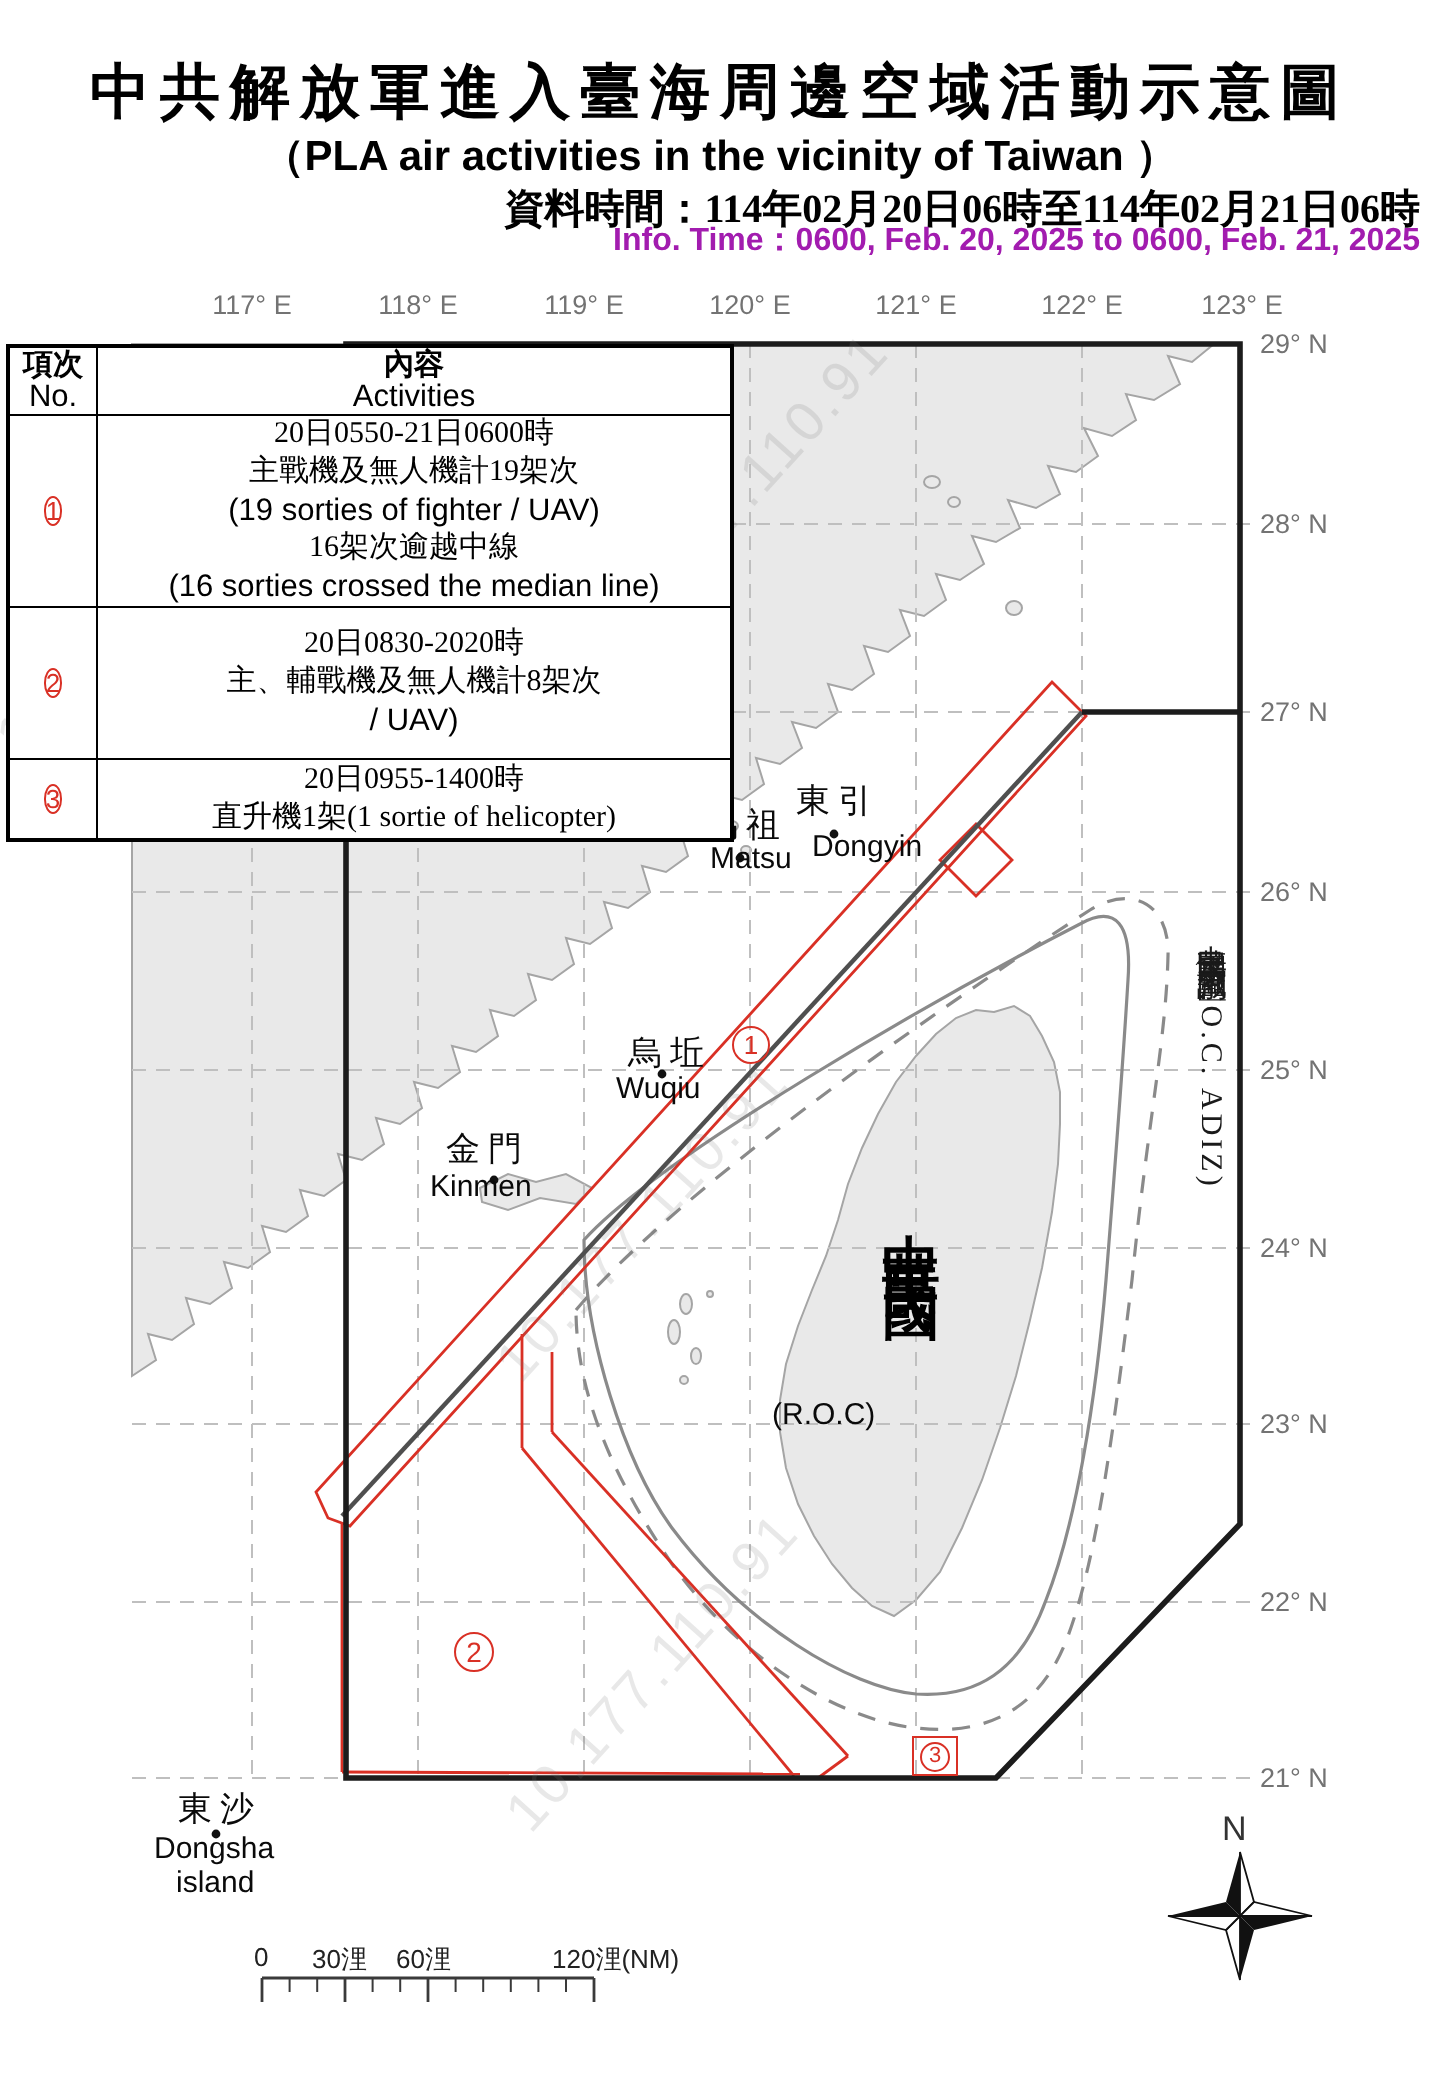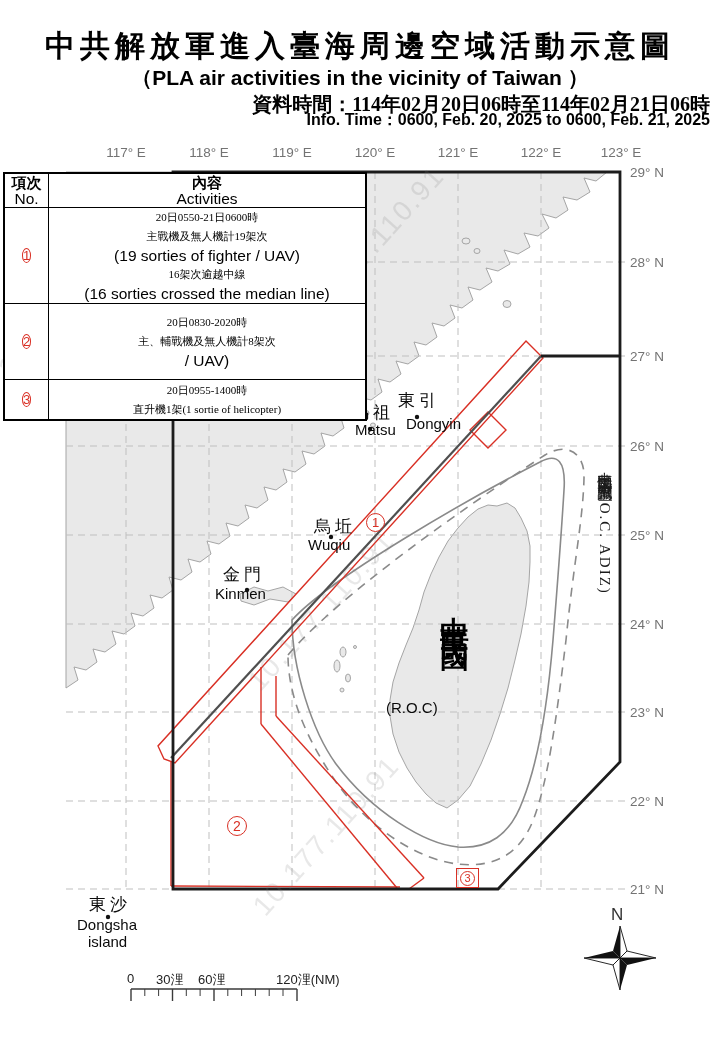--- a/index.html
+++ b/index.html
@@ -5,21 +5,21 @@
   html,body{margin:0;padding:0;background:#fff;}
   #stage{position:relative;width:720px;height:1040px;background:#fff;overflow:hidden;
          font-family:"Liberation Sans","DejaVu Sans",sans-serif;}
   #stage *{box-sizing:border-box;}
   .abs{position:absolute;}
   
   .title-zh{left:0;top:26px;width:720px;text-align:center;font-family:"Liberation Serif","DejaVu Serif",serif;
             font-weight:bold;font-size:30px;letter-spacing:5px;color:#000;white-space:nowrap;}
   .title-en{left:0;top:64px;width:720px;text-align:center;font-weight:bold;font-size:21px;color:#000;}
   .info-zh{right:10px;top:91px;font-family:"Liberation Serif","DejaVu Serif",serif;font-weight:bold;font-size:20px;color:#000;}
-  .info-en{right:10px;top:110px;font-weight:bold;font-size:16px;color:#000000;}
+  .info-en{right:10px;top:110px;font-weight:bold;font-size:16px;color:#a21caf;}
   
   .geo{font-size:13.5px;color:#737373;white-space:nowrap;}
   .lon{transform:translateX(-50%);top:145px;}
   .lat{left:630px;transform:translateY(-50%);}
   
   .zh{font-family:"Liberation Serif","DejaVu Serif",serif;font-size:17px;color:#0a0a0a;letter-spacing:4px;white-space:nowrap;line-height:17px;}
   .en{font-size:15px;color:#0a0a0a;white-space:nowrap;line-height:15px;}
   .vert{writing-mode:vertical-rl;text-orientation:mixed;}
   .roc-big{left:435px;top:593px;height:165px;font-family:"Liberation Serif","DejaVu Serif",serif;
            font-weight:bold;font-size:29px;letter-spacing:9px;color:#000;}
@@ -38,21 +38,21 @@
       transform:rotate(-48deg);transform-origin:center;}
   
   .tbl{left:3px;top:172px;width:364px;height:249px;background:#fff;border:2px solid #000;
        display:grid;grid-template-columns:44px 1fr;grid-template-rows:34px 96px 76px 1fr;}
   .cell{border-right:1.5px solid #000;border-bottom:1.5px solid #000;display:flex;flex-direction:column;
         align-items:center;justify-content:center;text-align:center;}
   .cell:nth-child(2n){border-right:none;}
   .cell.last{border-bottom:none;}
   .th-zh{font-family:"Liberation Serif","DejaVu Serif",serif;font-weight:bold;font-size:15px;line-height:16px;}
   .th-en{font-size:15.5px;line-height:16px;}
-  .tl{font-size:11px;line-height:19px;white-space:nowrap;}
+  .tl{font-size:15px;line-height:19px;white-space:nowrap;}
   .tl.z{font-family:"Liberation Serif","DejaVu Serif",serif;}
   .tl.e{font-family:"Liberation Sans","DejaVu Sans",sans-serif;font-size:15.5px;}
   .scale-lbl{font-size:13px;color:#222;white-space:nowrap;}
   .n-lbl{left:611px;top:905px;font-size:17px;color:#333;}
 </style>
 </head>
 <body>
 
 <div id="stage">
 

